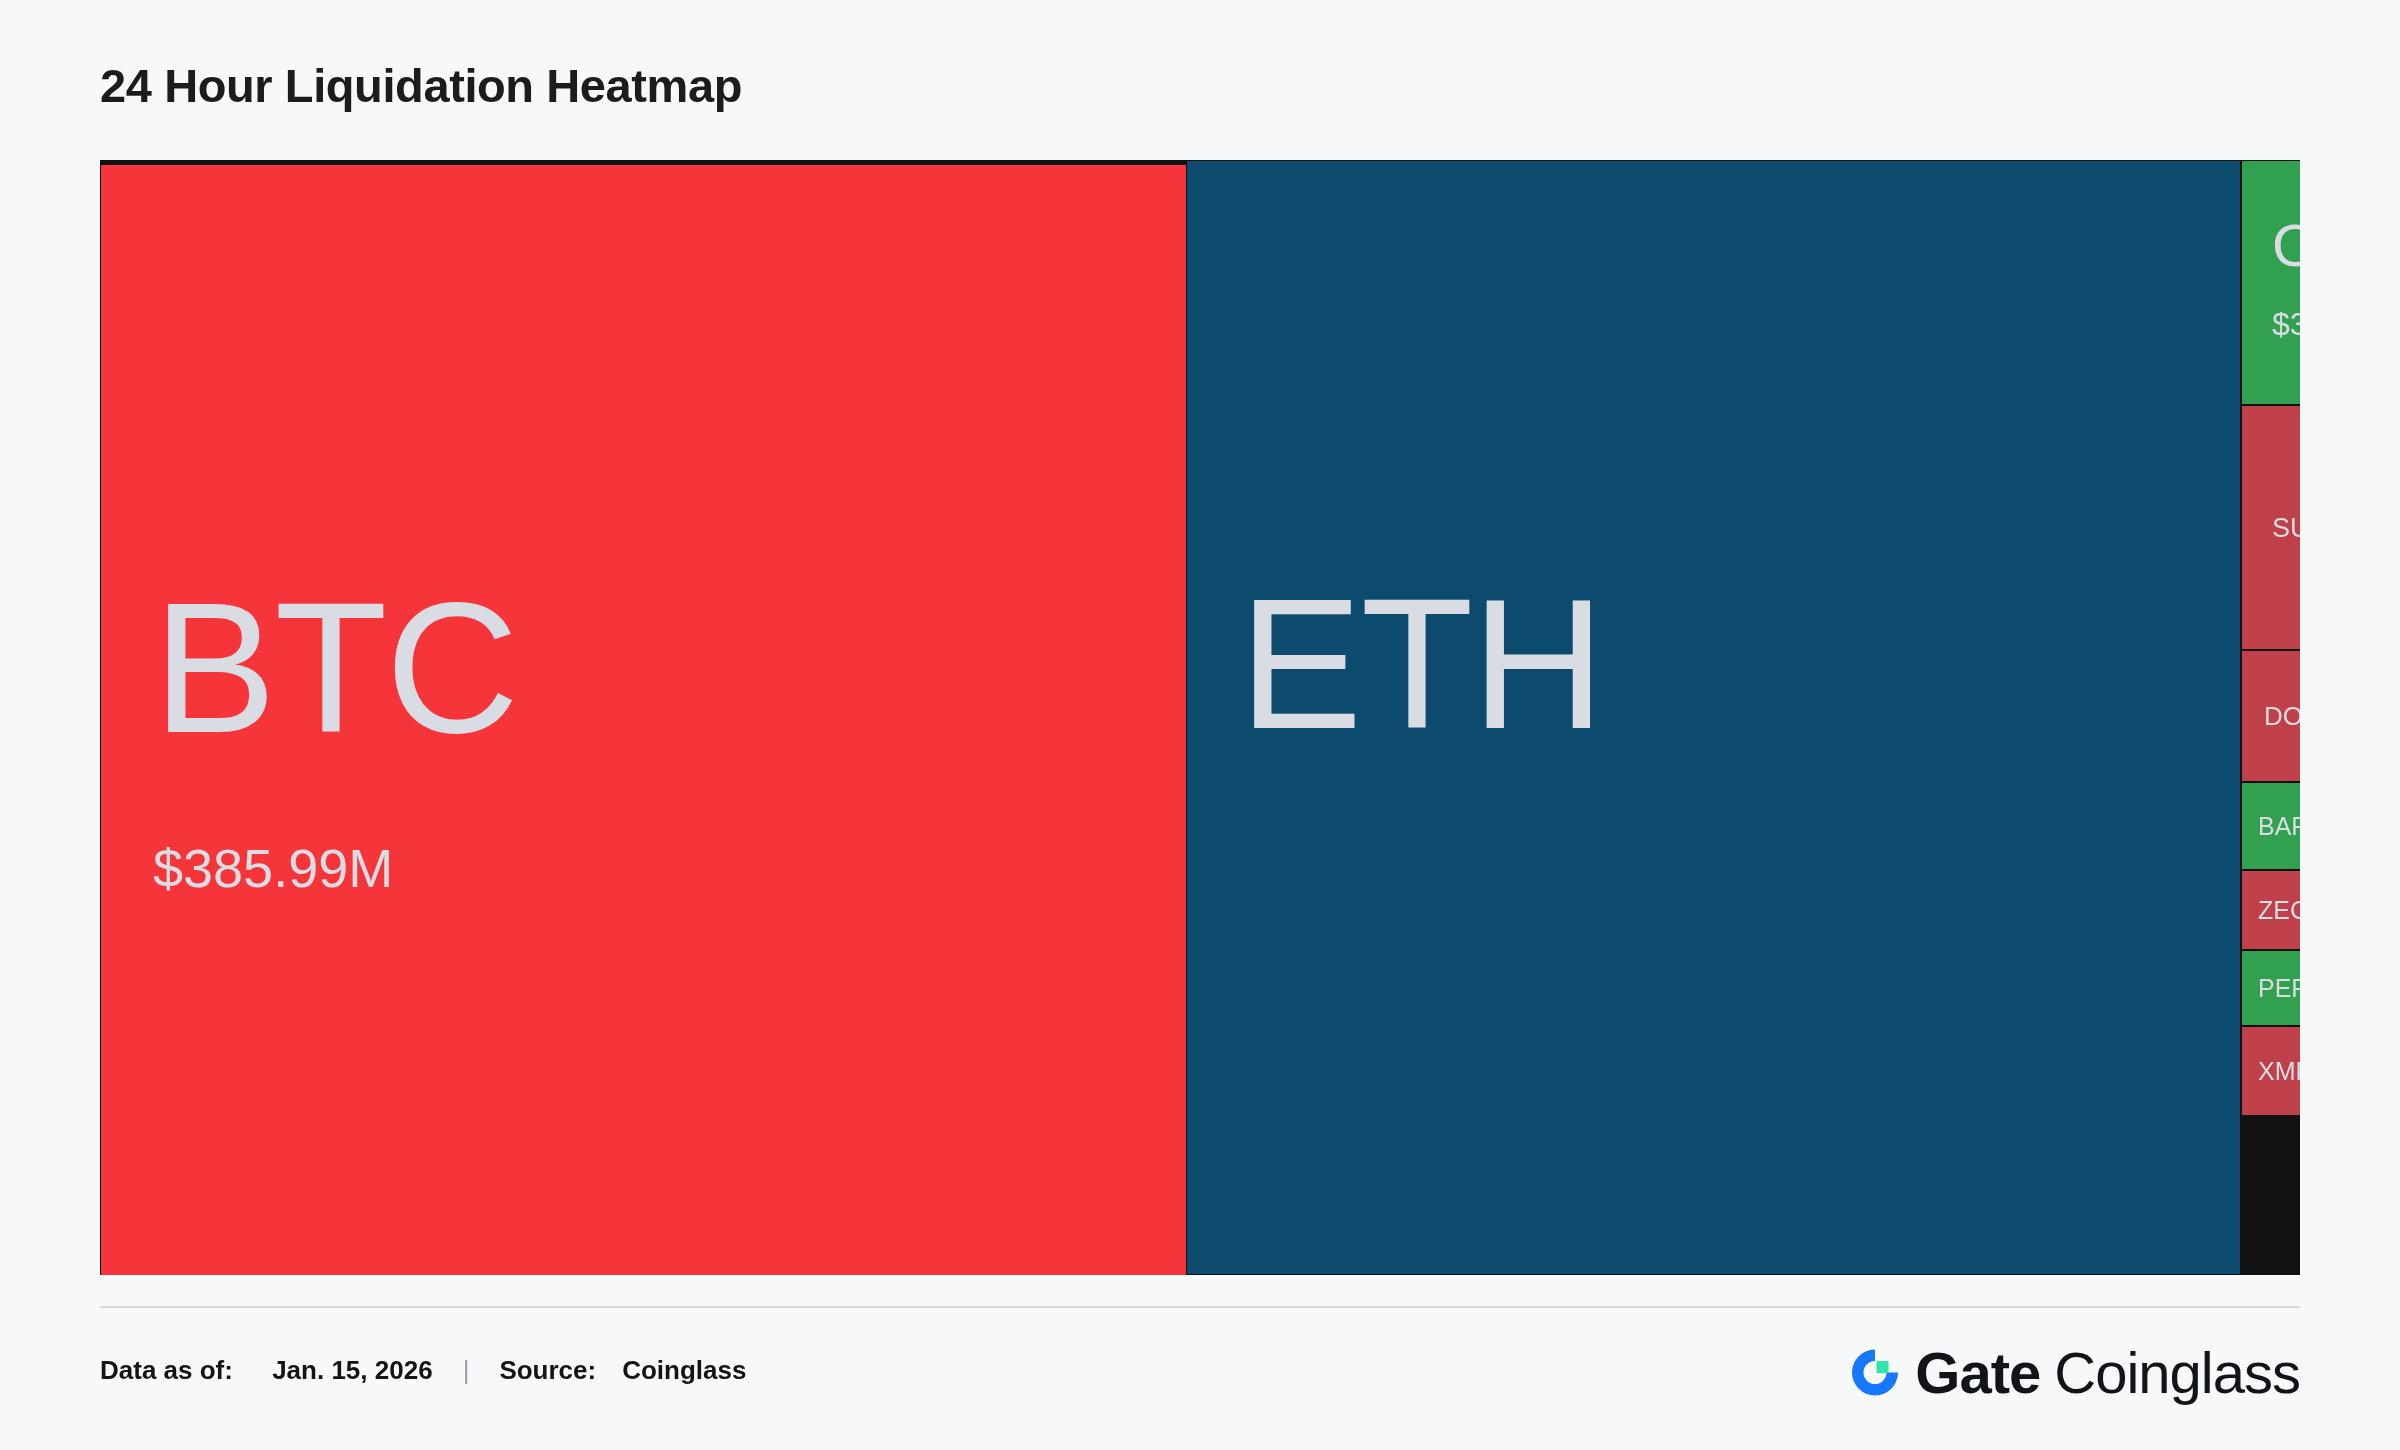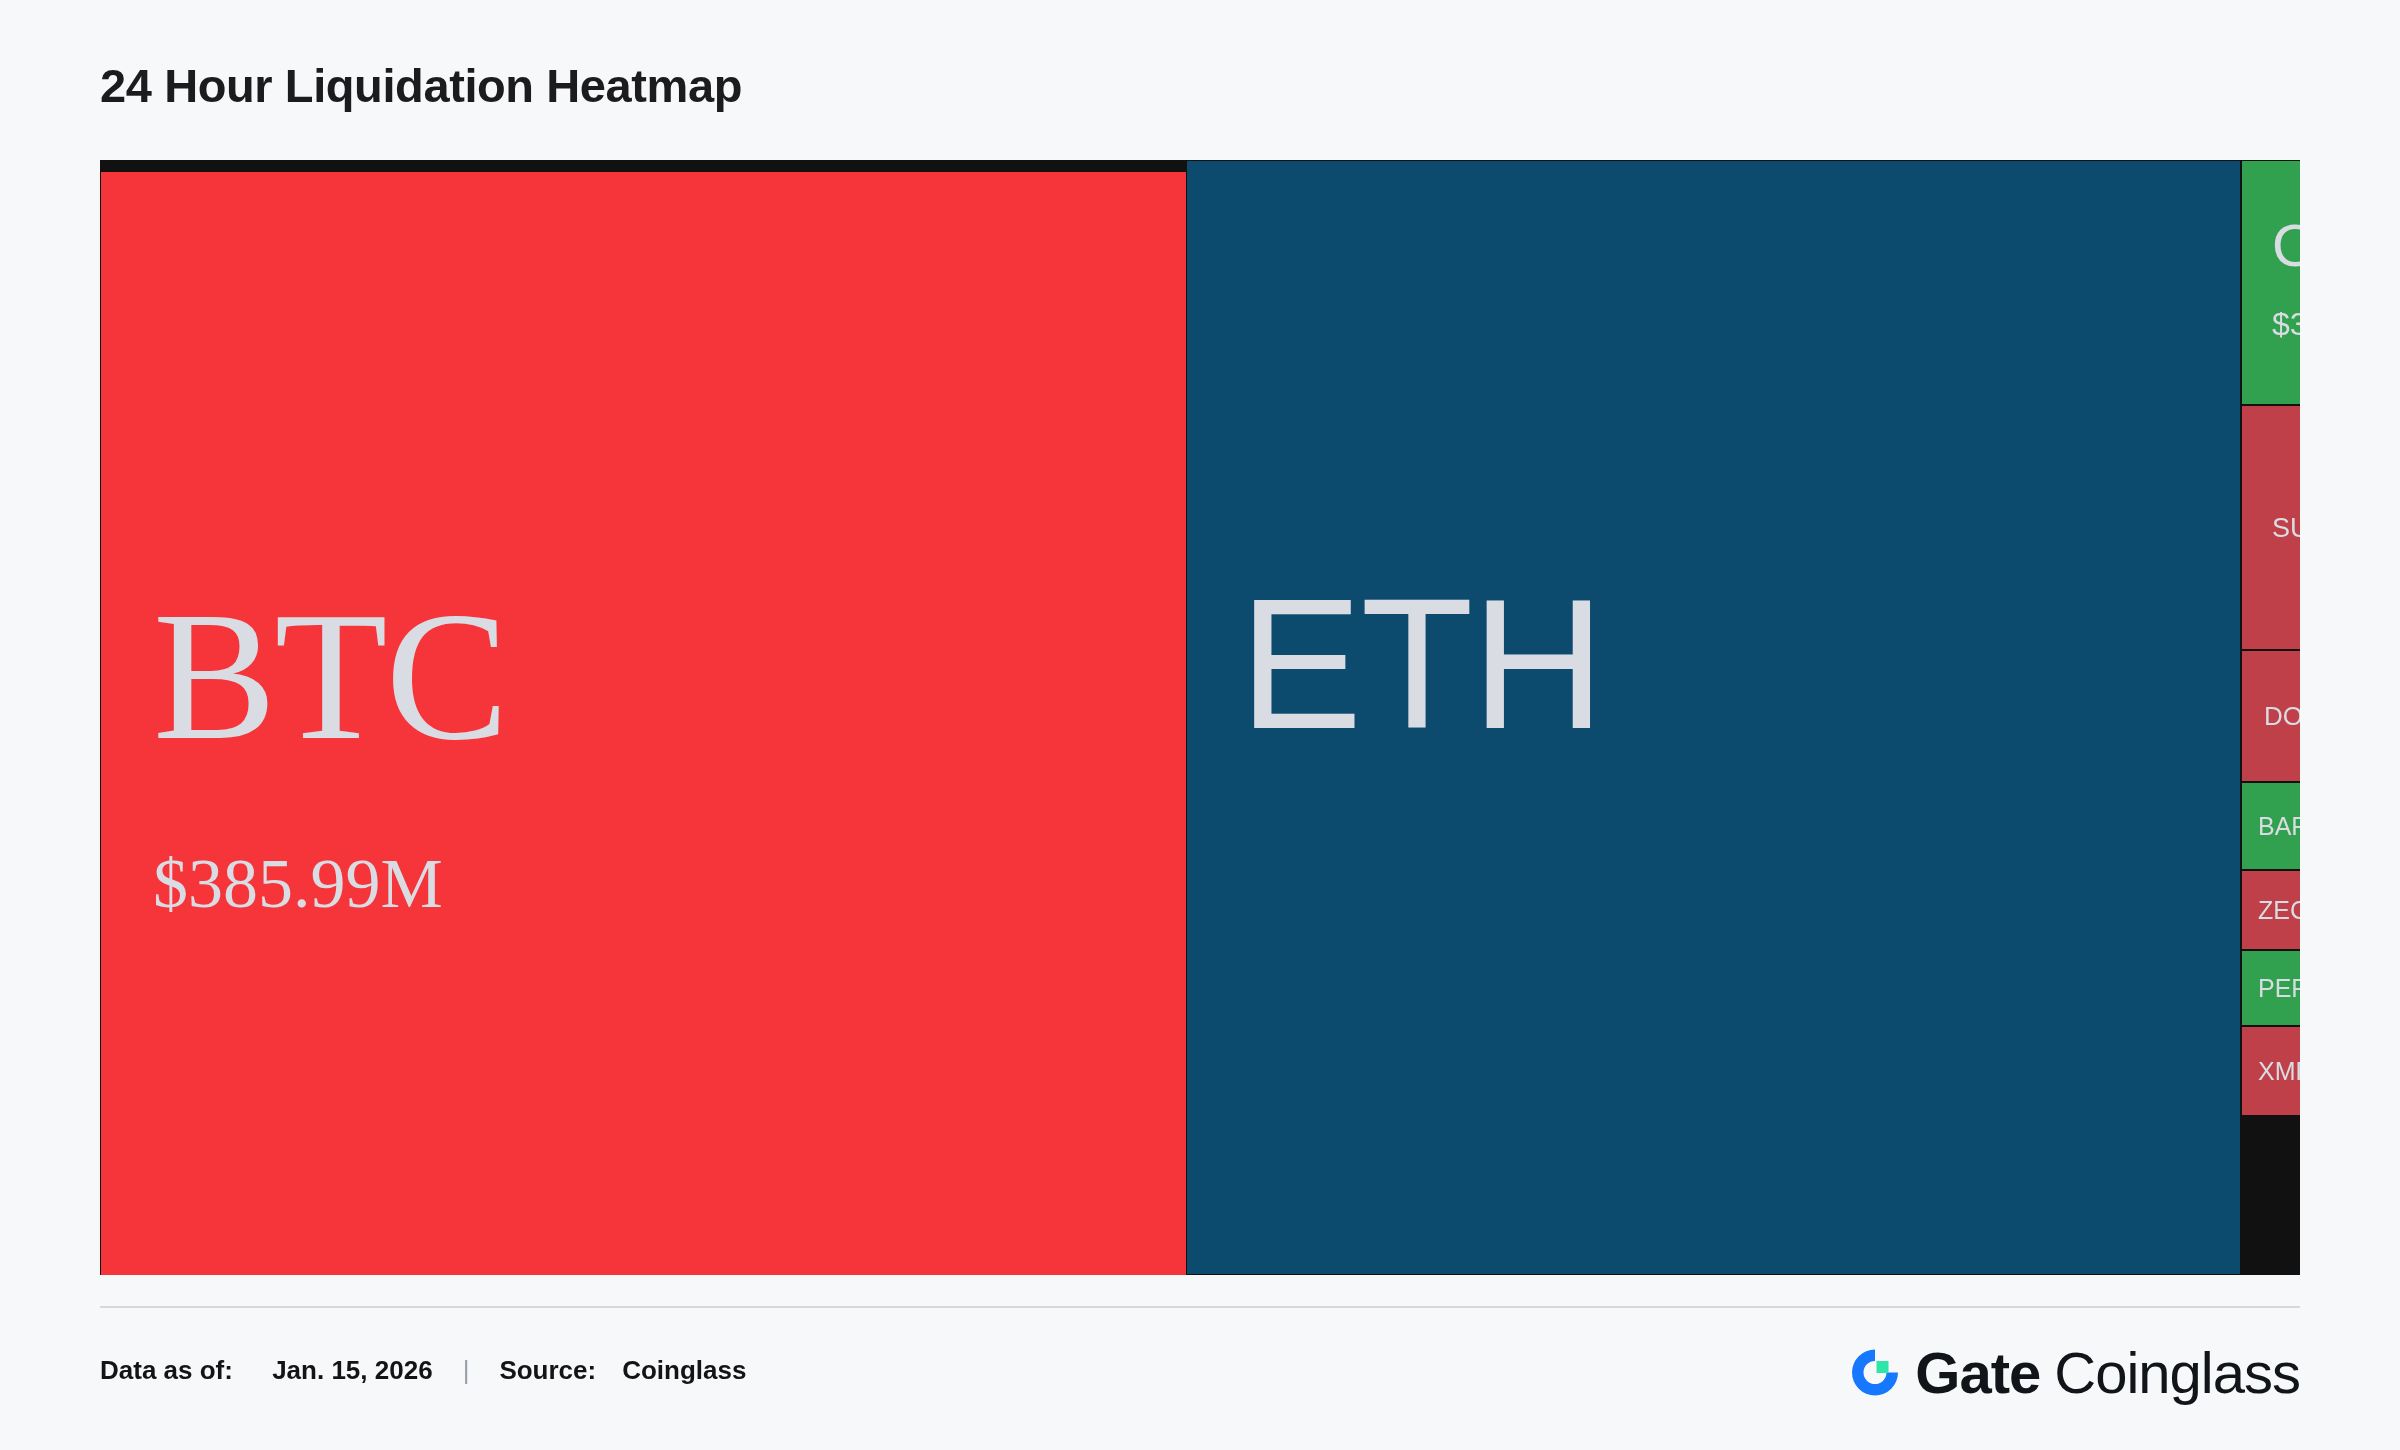--- a/index.html
+++ b/index.html
@@ -41,21 +41,21 @@
     white-space:nowrap;
     color:#D9DCE3;
   }
   .tile .val{
     position:absolute;
     white-space:nowrap;
     color:#D9DCE3;
   }
   
   .tile.mega .lbl{ left:52px; top:calc(50% - 160px); font-size:185px; letter-spacing:-2px; }
-  .tile.mega .val{ left:52px; top:calc(50% + 115px); font-size:70px; }
+  .tile.mega .val{ left:52px; top:calc(50% + 115px); font-size:54px; }
   .tile.big .lbl{ left:30px; top:50px; font-size:60px; }
   .tile.big .val{ left:30px; top:145px; font-size:32px; }
   .tile.med .lbl{ left:0; right:0; top:50%; transform:translateY(-50%); font-size:27px; padding-left:30px; }
   .tile.sm  .lbl{ left:0; right:0; top:50%; transform:translateY(-50%); font-size:26px; padding-left:22px; }
   .tile.xs  .lbl{ left:0; right:0; top:50%; transform:translateY(-50%); font-size:25px; padding-left:16px; }
 
   
   #footer-rule{
     position:absolute;
     left:100px; top:1306px;
@@ -108,21 +108,21 @@
   #brand-wordmark .bold{ font-weight:bold; }
   #brand-wordmark .light{ font-weight:normal; }
 </style>
 </head>
 <body>
 
 <div id="page-title">24 Hour Liquidation Heatmap</div>
 
 <div id="treemap">
 
-  <div class="tile mega" style="left:0px;top:11px;width:1214px;height:1115px;background:#F5353A;font-family:Liberation Serif, serif;">
+  <div class="tile mega" style="left:0px;top:4px;width:1214px;height:1115px;background:#F5353A;">
     <span class="lbl">BTC</span>
     <span class="val">$385.99M</span>
   </div>
 
   <div class="tile mega" style="left:1086px;top:0px;width:1055px;height:1115px;background:#0c4a6e;">
     <span class="lbl">ETH</span>
   </div>
 
   <div class="tile big" style="left:2141px;top:0px;width:185px;height:245px;background:#31A150;">
     <span class="lbl">Others</span>

